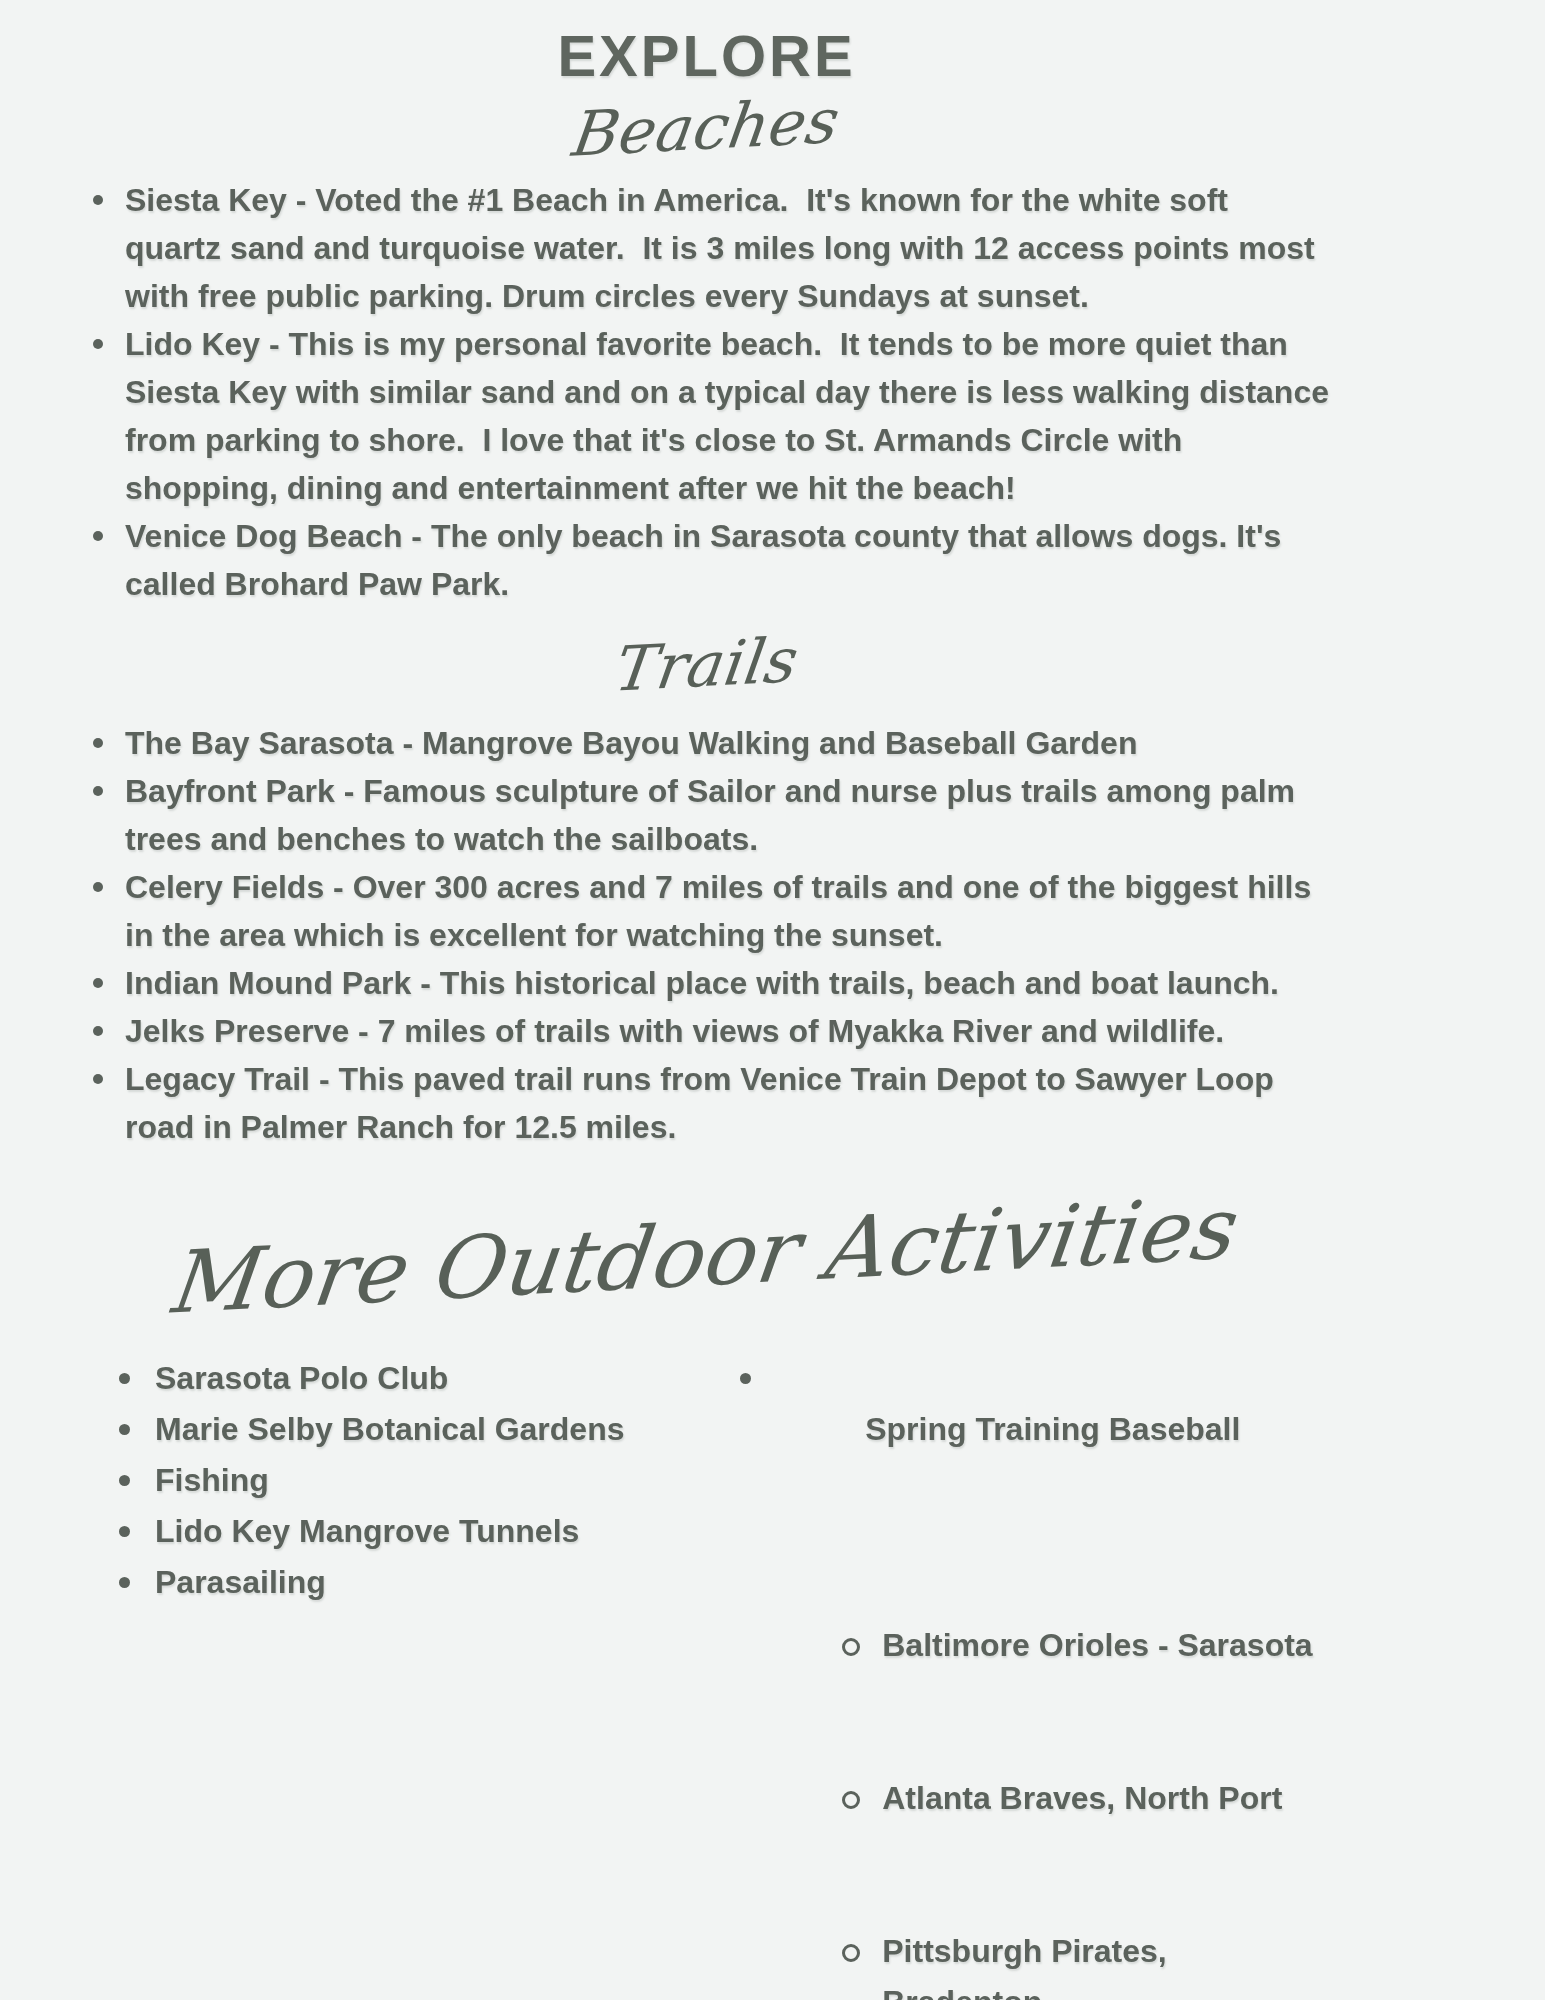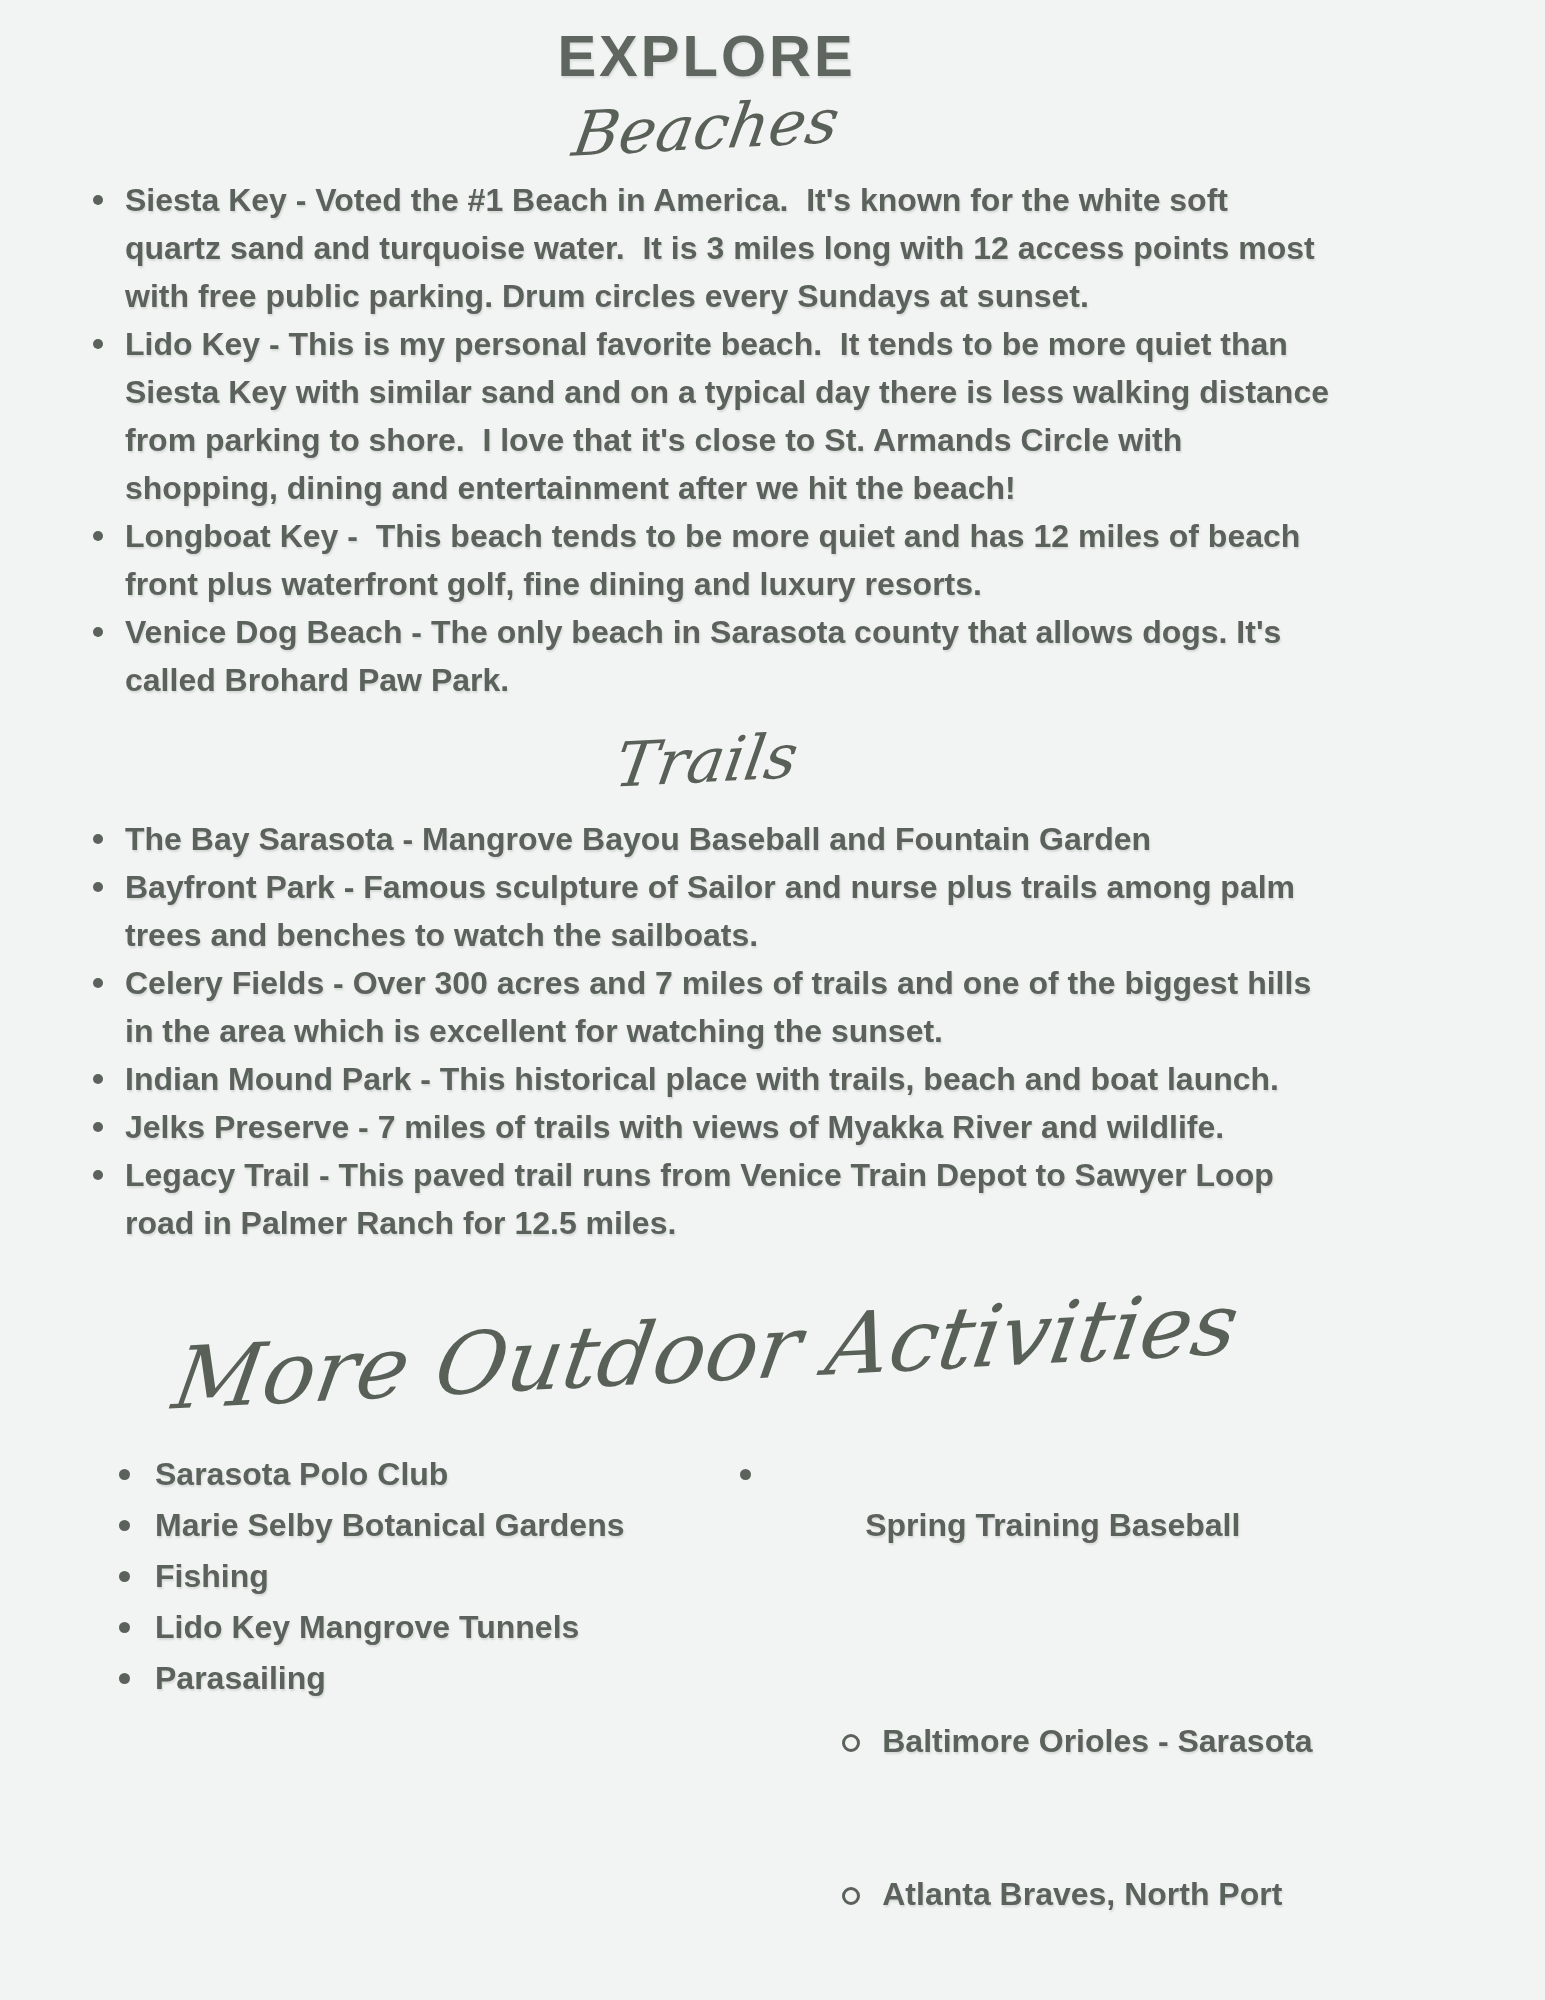--- a/index.html
+++ b/index.html
@@ -97,30 +97,29 @@
 
   <h1 class="title">EXPLORE</h1>
 
   <div class="script script-beaches">
     <span>Beaches</span>
   </div>
 
   <ul class="blist">
     <li>Siesta Key - Voted the #1 Beach in America.  It's known for the white soft quartz sand and turquoise water.  It is 3 miles long with 12 access points most with free public parking. Drum circles every Sundays at sunset.</li>
     <li>Lido Key - This is my personal favorite beach.  It tends to be more quiet than Siesta Key with similar sand and on a typical day there is less walking distance from parking to shore.  I love that it's close to St. Armands Circle with shopping, dining and entertainment after we hit the beach!</li>
-    <li>Longboat Key -  This beach tends to be more quiet and has 12 miles of beach front plus waterfront golf, fine dining and luxury resorts.</li>
     <li>Venice Dog Beach - The only beach in Sarasota county that allows dogs. It's called Brohard Paw Park.</li>
   </ul>
 
   <div class="script script-trails">
     <span>Trails</span>
   </div>
 
   <ul class="blist">
-    <li>The Bay Sarasota - Mangrove Bayou Baseball and Fountain Garden</li>
+    <li>The Bay Sarasota - Mangrove Bayou Walking and Baseball Garden</li>
     <li>Bayfront Park - Famous sculpture of Sailor and nurse plus trails among palm trees and benches to watch the sailboats.</li>
     <li>Celery Fields - Over 300 acres and 7 miles of trails and one of the biggest hills in the area which is excellent for watching the sunset.</li>
     <li>Indian Mound Park - This historical place with trails, beach and boat launch.</li>
     <li>Jelks Preserve - 7 miles of trails with views of Myakka River and wildlife.</li>
     <li>Legacy Trail - This paved trail runs from Venice Train Depot to Sawyer Loop road in Palmer Ranch for 12.5 miles.</li>
   </ul>
 
   <div class="script script-more">
     <span>More Outdoor Activities</span>
   </div>

